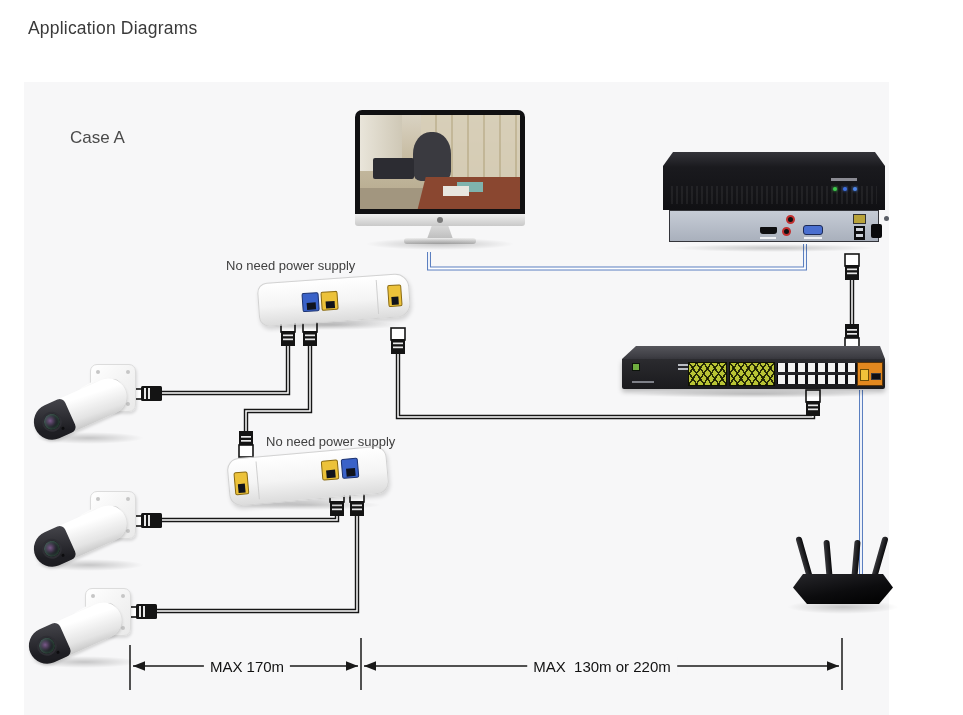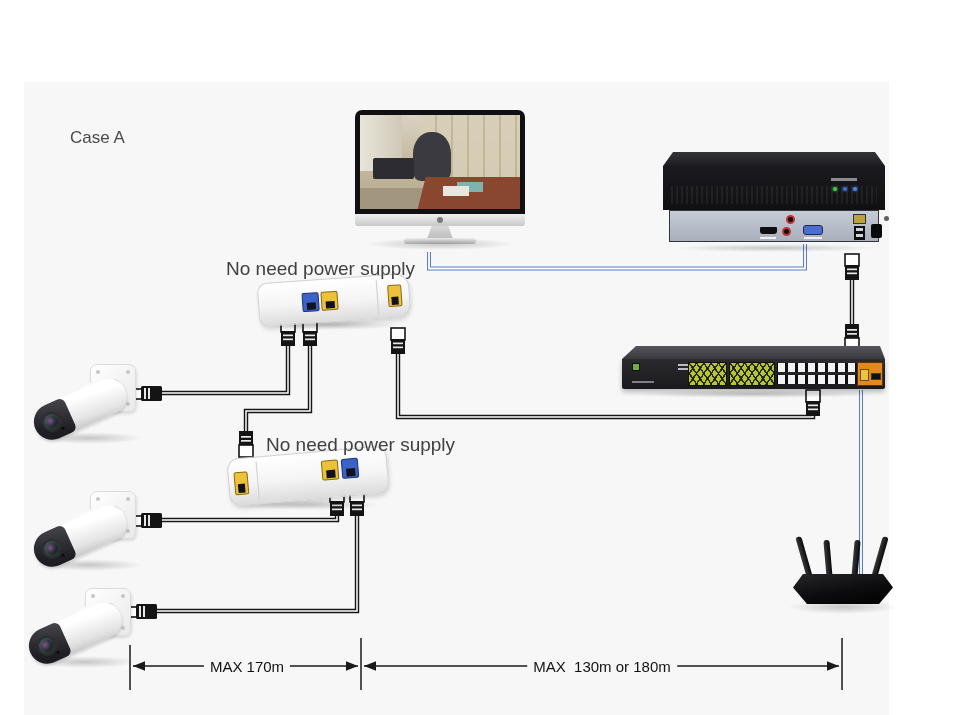--- a/index.html
+++ b/index.html
@@ -2,21 +2,21 @@
 <html><head>
 <meta charset="utf-8">
 <style>
   * { margin:0; padding:0; box-sizing:border-box; }
   body { background:#fff; font-family:"Liberation Sans", sans-serif; }
   .stage { position:relative; width:963px; height:715px; background:#fff; overflow:hidden; }
 
   .page-title { position:absolute; left:28px; top:18px; font-size:17.5px; color:#3a3a3a; letter-spacing:.2px; }
   .panel { position:absolute; left:24px; top:82px; width:865px; height:633px; background:#f7f7f8; }
   .case-label { position:absolute; left:70px; top:128px; font-size:17px; color:#4a4a4a; z-index:5; }
-  .note { position:absolute; font-size:19px; color:#404040; z-index:5; }
+  .note { position:absolute; font-size:13px; color:#404040; z-index:5; }
   .note-1 { left:226px; top:258px; }
   .note-2 { left:266px; top:434px; }
   .dist-label { position:absolute; transform:translate(-50%,-50%); background:#f7f7f8; padding:0 6px;
                 font-size:15px; color:#121212; z-index:6; white-space:pre; }
   .dist-1 { left:247px; top:666px; }
   .dist-2 { left:602px; top:666px; }
 
   .cables { position:absolute; left:0; top:0; z-index:2; pointer-events:none; }
   .device { position:absolute; z-index:3; }
   .shadow { position:absolute; background:radial-gradient(ellipse at center, rgba(0,0,0,.20) 0%, rgba(0,0,0,0) 70%); }
@@ -142,20 +142,21 @@
   .ext-2 .p-blue { left:113px; top:9px; width:17px; height:20px; }
   .ext-2 .ext-seam { left:28px; }
   .ext-shadow-1 { left:262px; top:320px; width:140px; height:10px; }
   .ext-shadow-2 { left:232px; top:500px; width:150px; height:10px; }
 </style>
 </head>
 <body>
 
 <div class="stage">
 
+  <div class="page-title">Application Diagrams</div>
   <div class="panel"></div>
   <div class="case-label">Case A</div>
 
   <svg class="cables" width="963" height="715" viewBox="0 0 963 715">
     <defs>
       <g id="rj45-up">
         <rect x="0" y="0" width="14" height="12" fill="#ffffff" stroke="#141414" stroke-width="1.6"></rect>
         <rect x="0" y="11" width="14" height="15" fill="#141414"></rect>
         <rect x="2" y="14.5" width="10" height="1.7" fill="#e8e8e8"></rect>
         <rect x="2" y="18.5" width="10" height="1.7" fill="#e8e8e8"></rect>
@@ -392,15 +393,15 @@
         <div class="slot"></div>
       </div>
     <div class="port port-blue p-blue">
         <div class="slot"></div>
       </div>
   </div>
 
   <div class="note note-1">No need power supply</div>
   <div class="note note-2">No need power supply</div>
   <div class="dist-label dist-1">MAX 170m</div>
-  <div class="dist-label dist-2">MAX  130m or 180m</div>
+  <div class="dist-label dist-2">MAX  130m or 220m</div>
 
 </div>
 
 </body></html>

